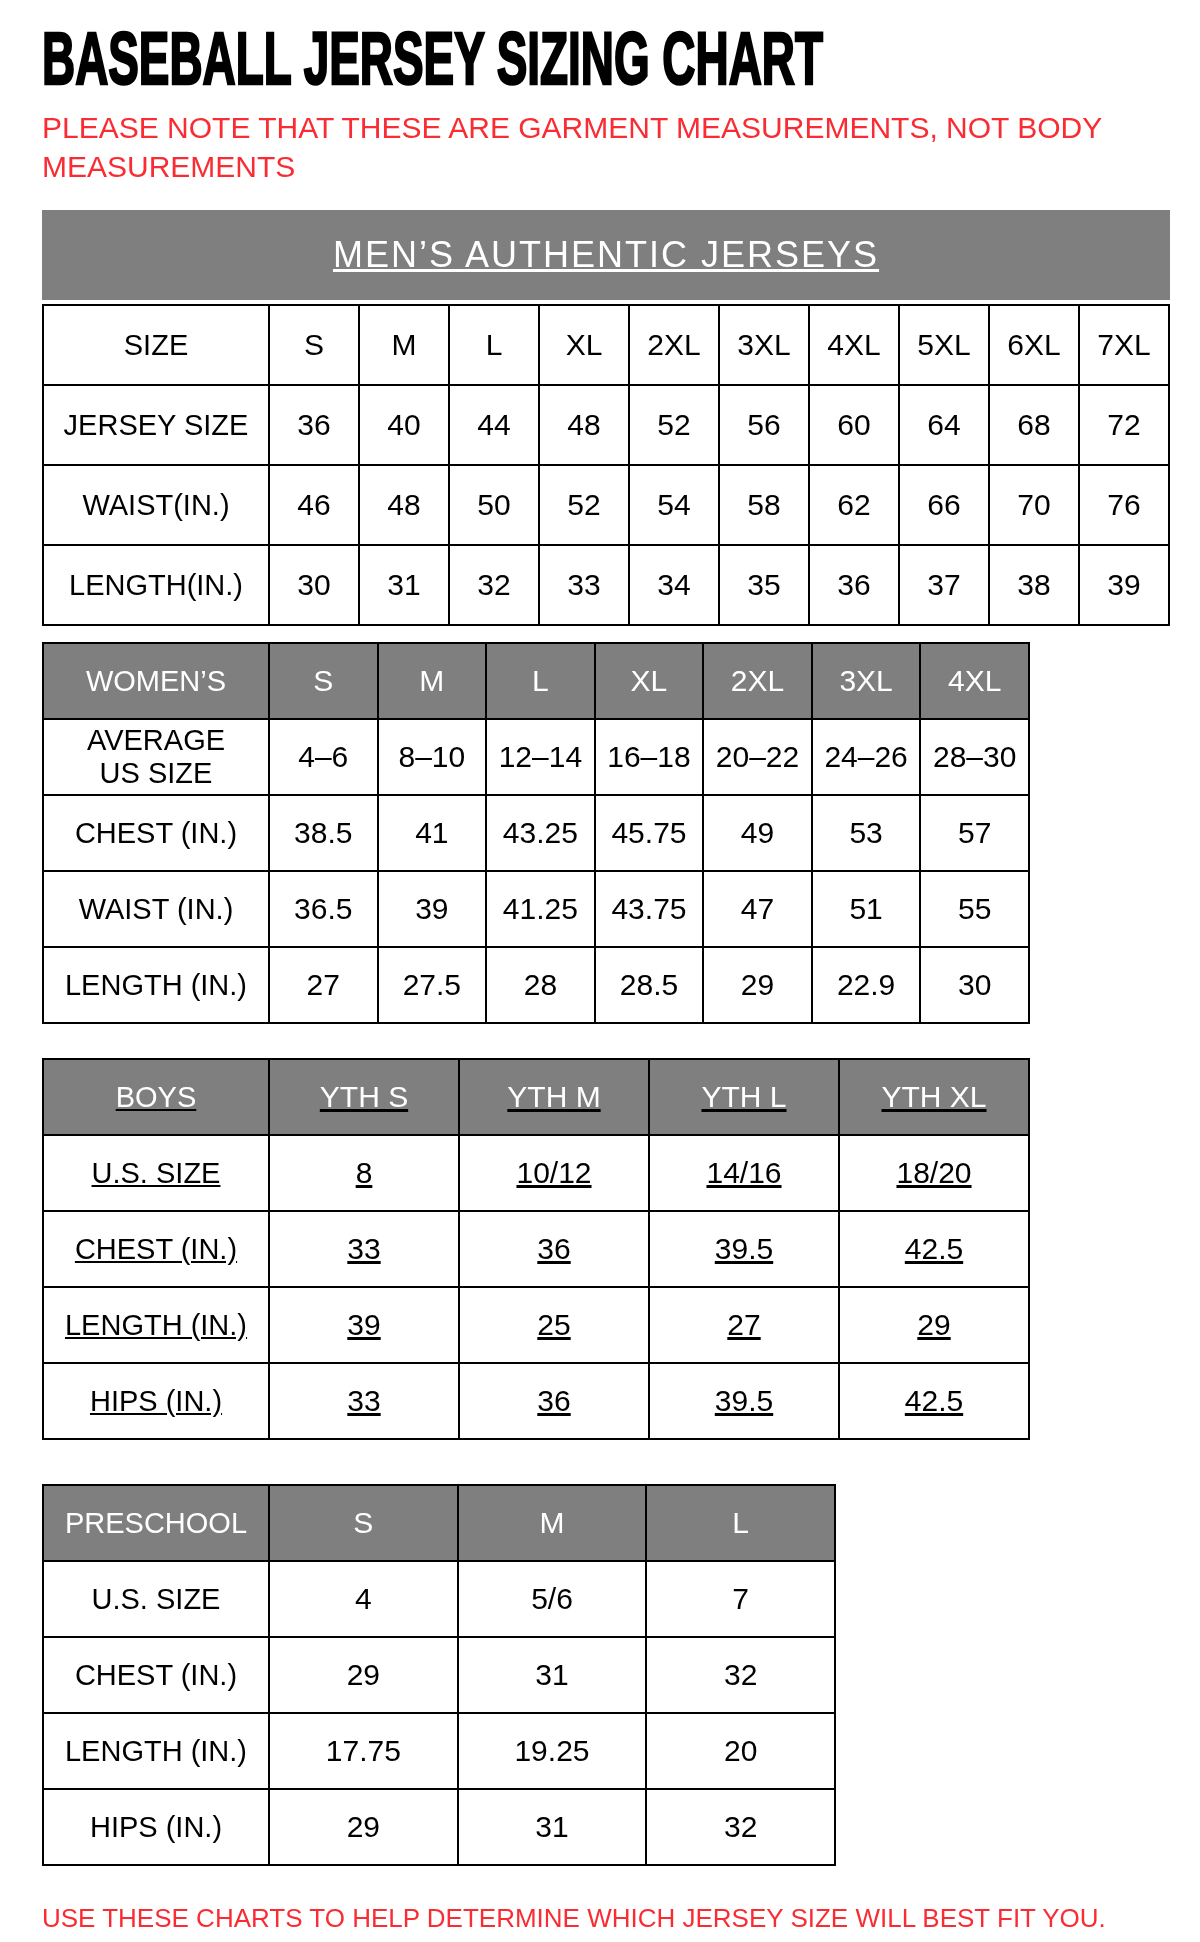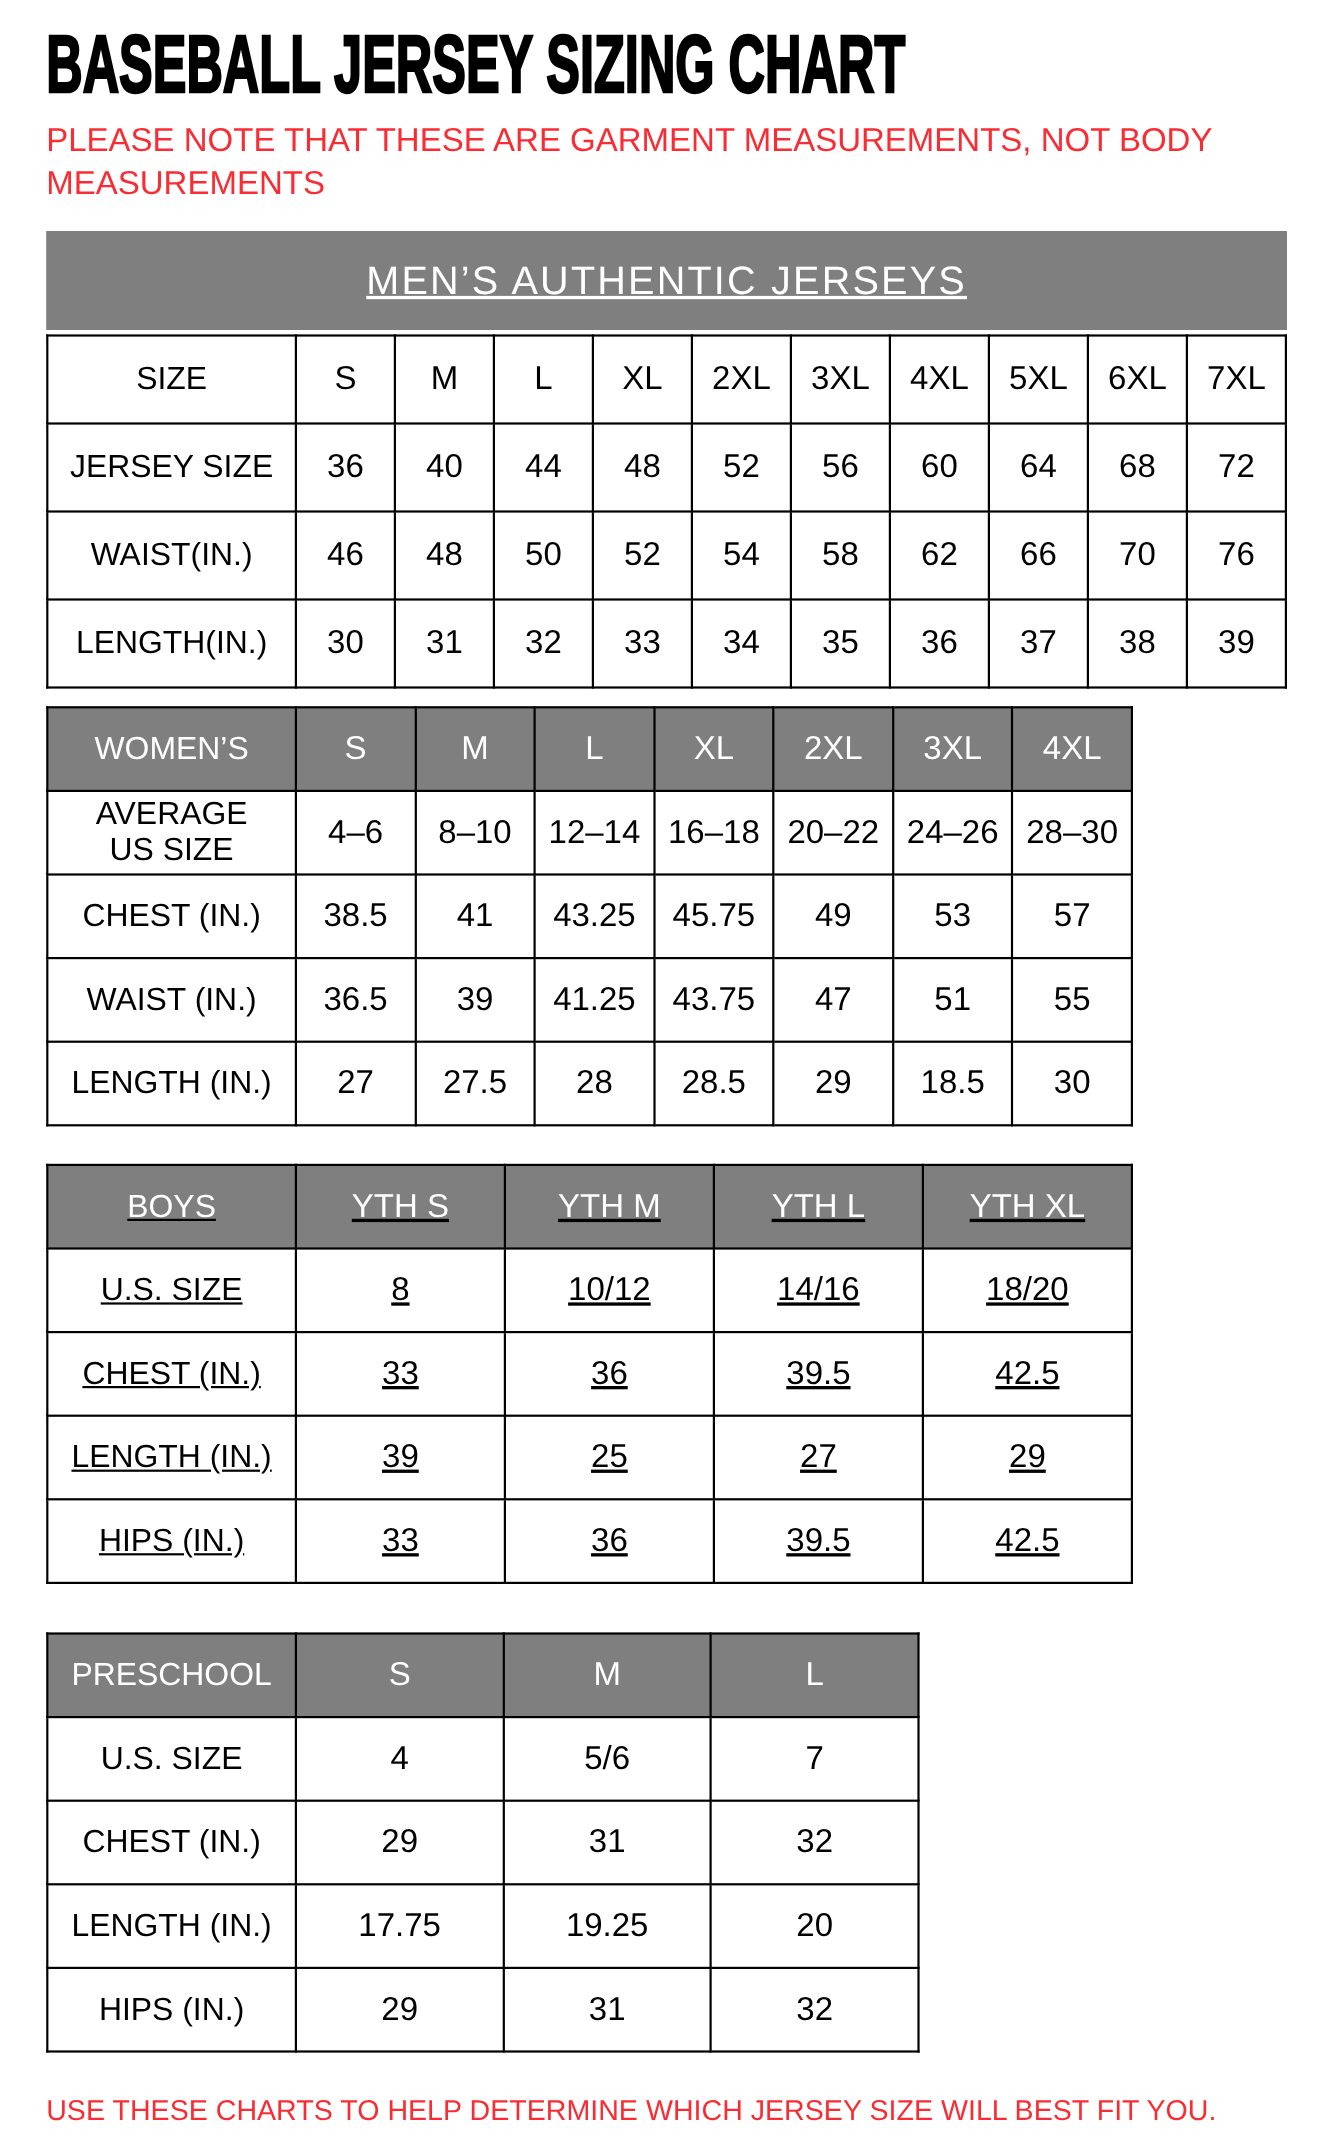--- a/index.html
+++ b/index.html
@@ -202,21 +202,21 @@
           <td>51</td>
           <td>55</td>
         </tr>
         <tr>
           <th class="label">LENGTH (IN.)</th>
           <td>27</td>
           <td>27.5</td>
           <td>28</td>
           <td>28.5</td>
           <td>29</td>
-          <td>18.5</td>
+          <td>22.9</td>
           <td>30</td>
         </tr>
       </tbody>
     </table>
 
   <table class="tbl boys">
       <colgroup>
         <col class="label-col">
         <col>
         <col>

